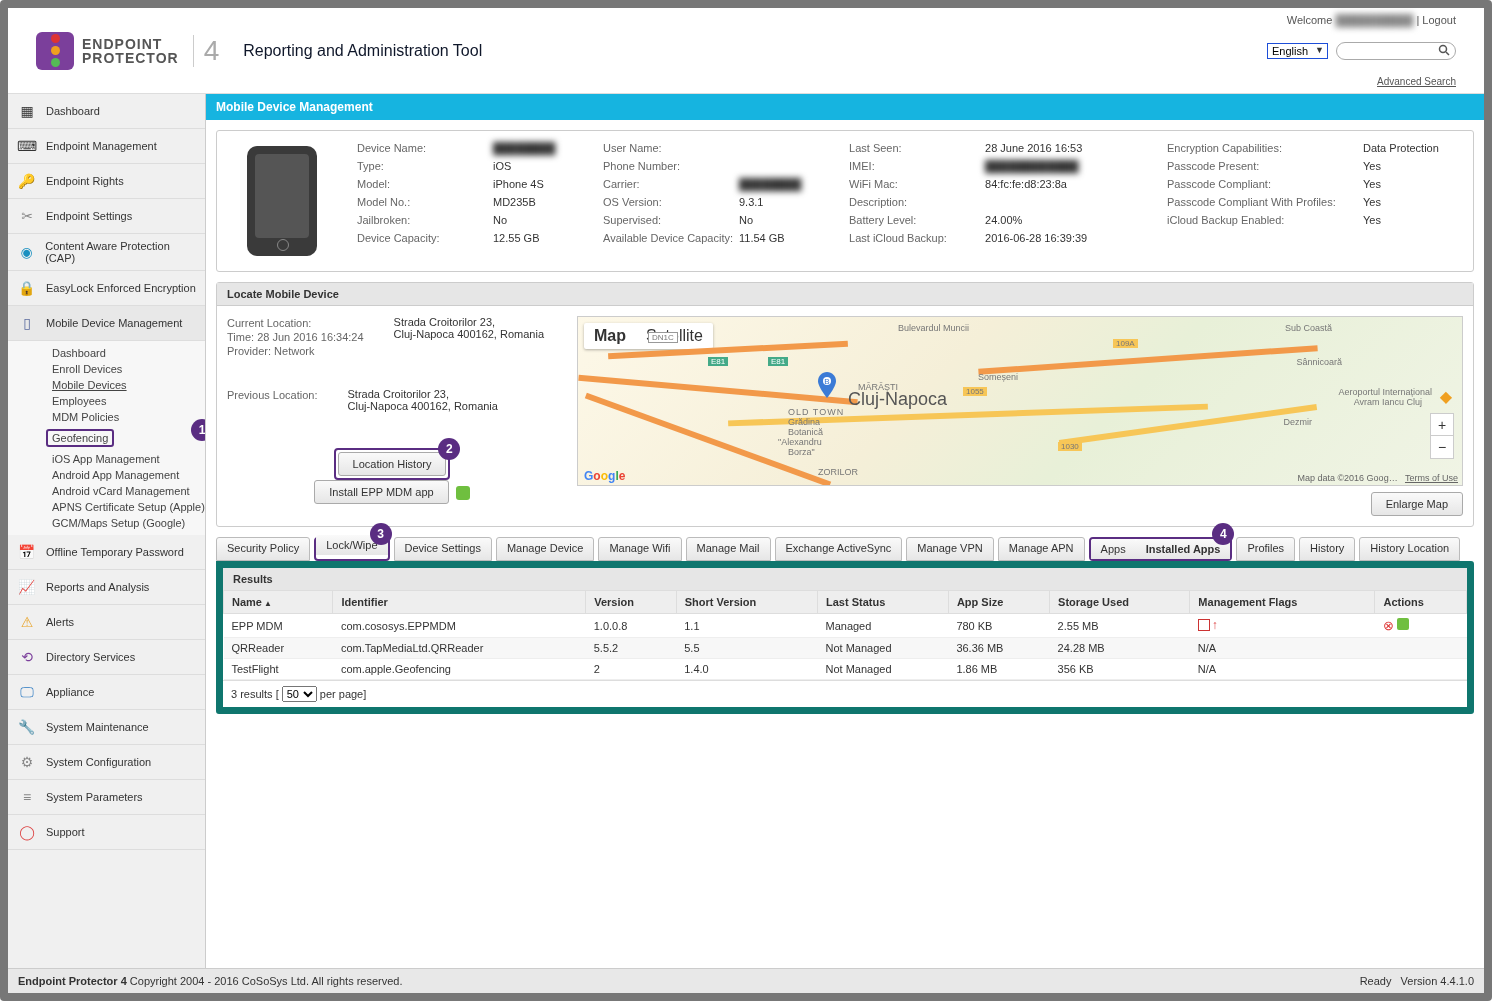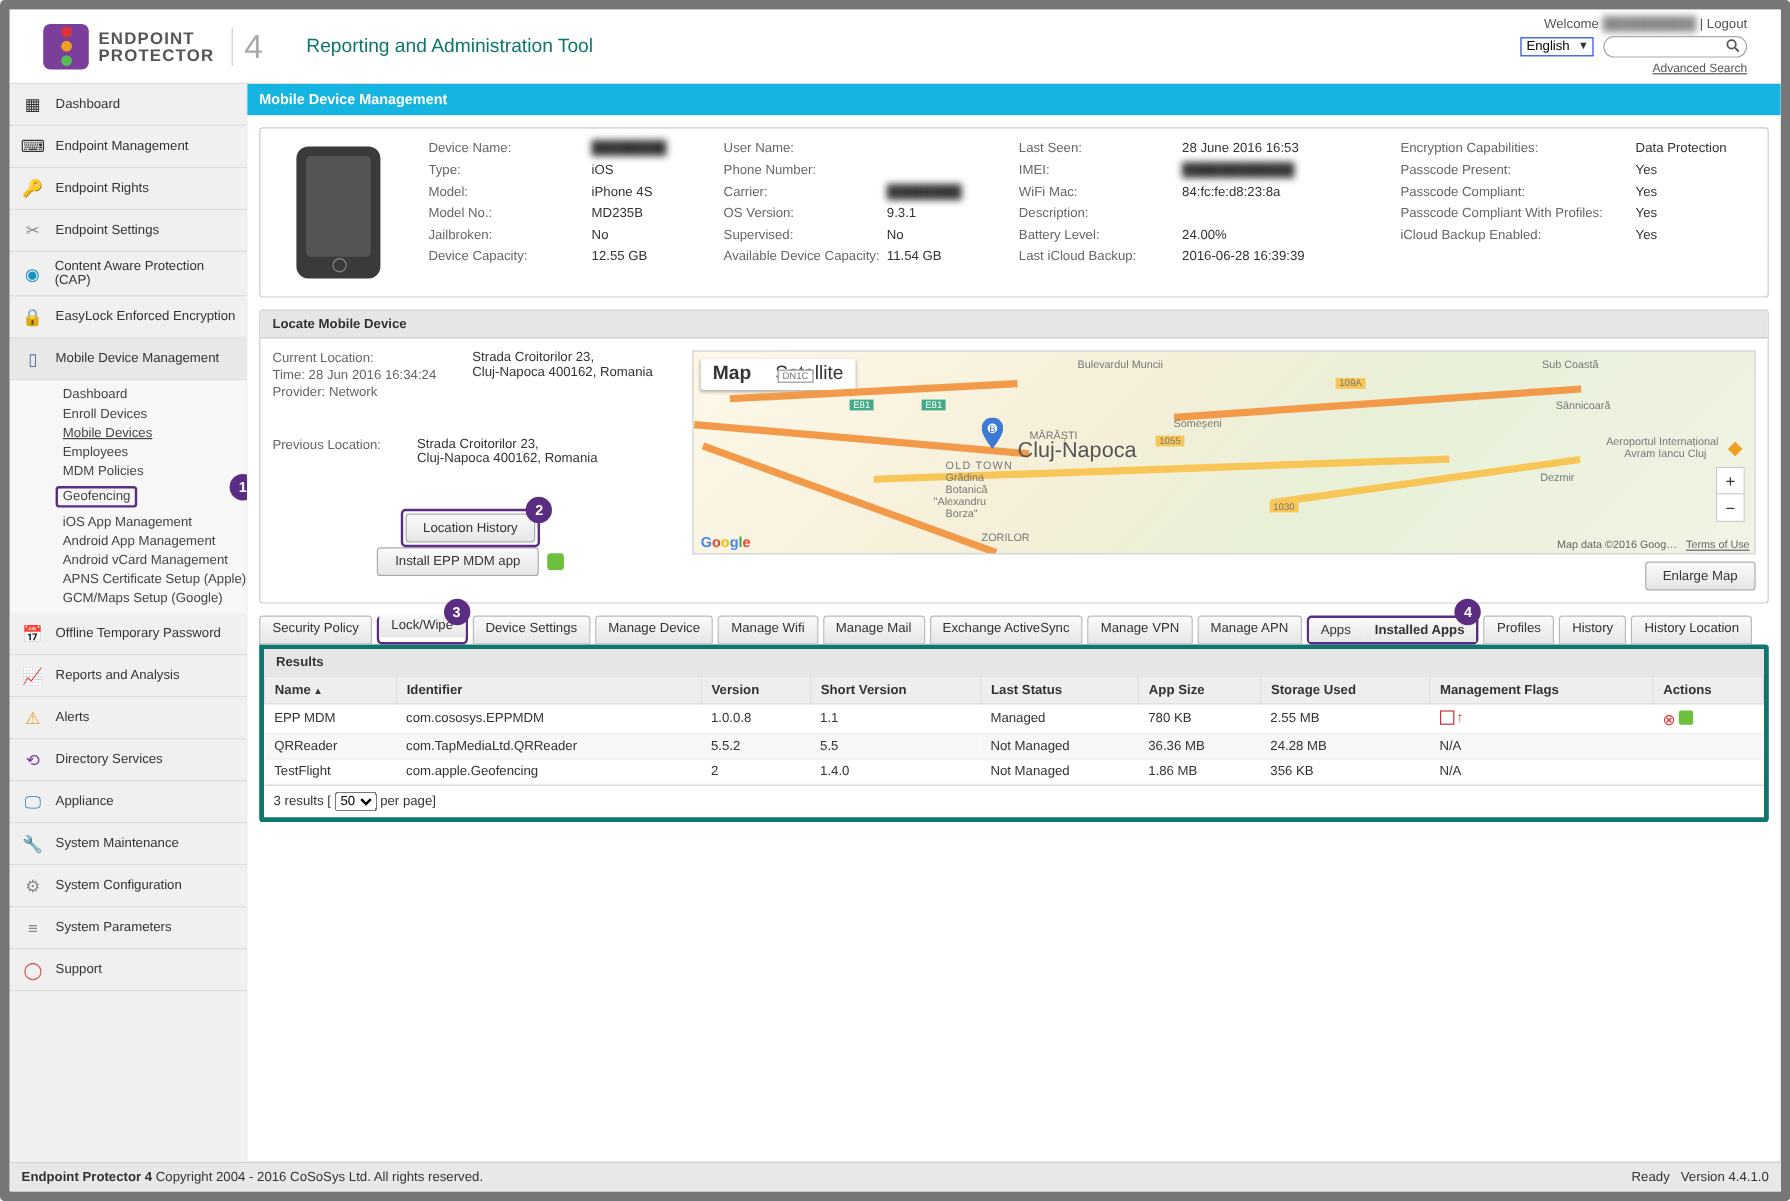--- a/index.html
+++ b/index.html
@@ -6,22 +6,22 @@
 body{background:#fff;font-size:11px;color:#333}
 .frame{border:8px solid #777;border-radius:4px;width:1492px;height:1001px;display:flex;flex-direction:column;overflow:hidden}
 .topbar{background:#fff;padding:6px 28px;display:flex;align-items:center;justify-content:space-between;border-bottom:1px solid #ddd}
 .logo-area{display:flex;align-items:center;gap:8px}
 .logo-sq{width:38px;height:38px;background:#7b3f9b;border-radius:6px;display:flex;flex-direction:column;align-items:center;justify-content:center;gap:3px}
 .logo-sq span{width:9px;height:9px;border-radius:50%}
 .prod-name{line-height:1}
 .prod-name .p1{font-size:14px;font-weight:bold;color:#555;letter-spacing:1px}
 .prod-name .p2{font-size:14px;font-weight:bold;color:#555;letter-spacing:1px}
 .ver4{font-size:28px;color:#aaa;font-weight:300;margin-left:6px;border-left:1px solid #ccc;padding-left:10px}
-.tagline{font-size:16px;color:#0f766e;margin-left:28px}
-.top-right{display:flex;flex-direction:column;align-items:flex-end;gap:4px;font-size:11px}
+.tagline{font-size:16px;color:#0f172a;margin-left:16px}
+.top-right{display:flex;flex-direction:column;align-items:flex-end;gap:16px;font-size:11px}
 .top-right .row1{color:#555}
 .blur{filter:blur(3px);color:#888}
 .logout{color:#555;text-decoration:none}
 .row2{display:flex;gap:8px;align-items:center}
 .lang-sel{border:1px solid #1d4ed8;font-size:11px;padding:1px 18px 1px 4px;background:#fff;appearance:none;position:relative}
 .lang-wrap{position:relative}
 .lang-wrap::after{content:"▼";position:absolute;right:4px;top:2px;font-size:9px;color:#333;pointer-events:none}
 .search-box{position:relative}
 .search-box input{border:1px solid #aaa;border-radius:10px;padding:2px 22px 2px 8px;width:120px;font-size:11px}
 .search-ic{position:absolute;right:6px;top:2px;color:#666}
@@ -75,21 +75,21 @@
 .peg{position:absolute;right:10px;top:70px;color:#f0a020;font-size:16px}
 .goog{position:absolute;bottom:2px;left:6px;font-size:12px}
 .goog .g1{color:#4285F4}.goog .g2{color:#EA4335}.goog .g3{color:#FBBC05}.goog .g4{color:#4285F4}.goog .g5{color:#34A853}.goog .g6{color:#EA4335}
 .map-attr{position:absolute;bottom:2px;right:4px;font-size:9px;color:#666}
 .enlarge-row{text-align:right;margin-top:6px}
 .tabs{display:flex;gap:4px;margin-bottom:0;position:relative}
 .tab{border:1px solid #bbb;background:linear-gradient(#fafafa,#e6e6e6);padding:4px 10px;font-size:11px;border-radius:3px 3px 0 0;cursor:pointer;position:relative}
 .tab.active{background:#fff;border-bottom-color:#fff;font-weight:bold}
 .tab-hl{border:2px solid #5a2d82;border-radius:4px;padding:0;position:relative}
 .tab-hl .tab{border:none;background:linear-gradient(#fafafa,#e6e6e6)}
-.results-panel{border:4px solid #0f766e;border-radius:0 3px 3px 3px;background:#fff}
+.results-panel{border:7px solid #0f766e;border-radius:0 3px 3px 3px;background:#fff}
 .results-h{background:#e6e6e6;padding:5px 10px;font-weight:bold;font-size:11px}
 table.res{width:100%;border-collapse:collapse;font-size:11px}
 table.res th{background:#eee;text-align:left;padding:5px 8px;border:1px solid #ddd;font-weight:bold}
 table.res td{padding:4px 8px;border-bottom:1px solid #eee}
 table.res tr:nth-child(even) td{background:#f7f7f7}
 .sort-ind{font-size:8px;margin-left:2px}
 .mgmt-ic{display:inline-flex;gap:2px;align-items:center}
 .sq-ic{width:12px;height:12px;border:1px solid #c33;background:#fff}
 .arr-up{color:#d44;font-size:12px}
 .act-x{color:#d33;font-size:13px}

